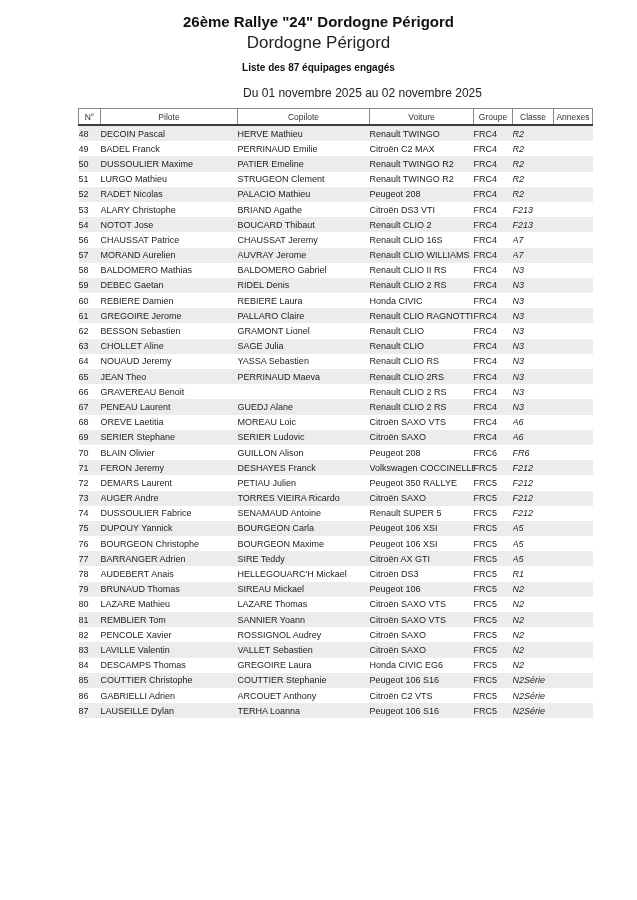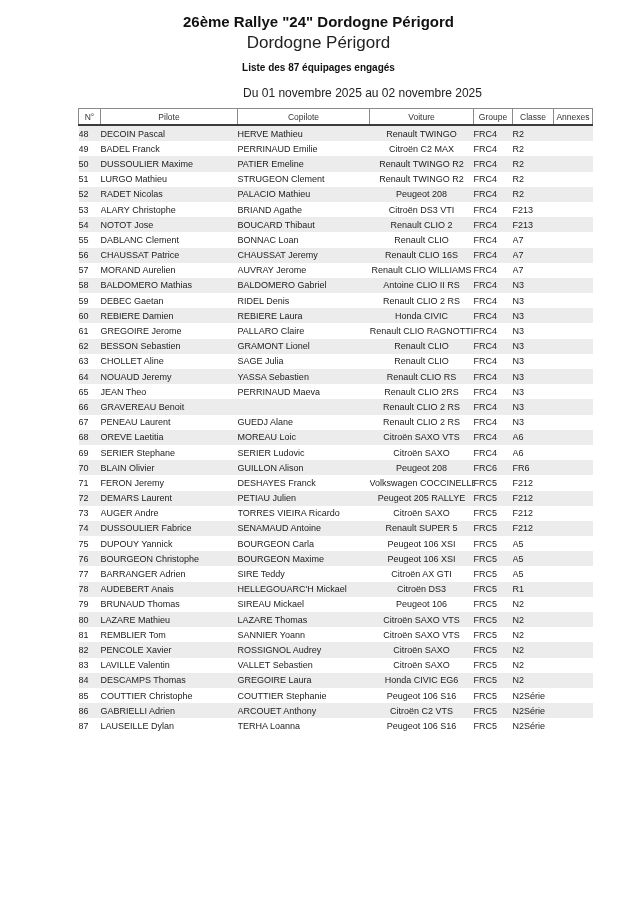--- a/index.html
+++ b/index.html
@@ -27,23 +27,23 @@
   }
   table.entries tbody td{
     font-size:9px;height:15.2px;padding:0;
     white-space:nowrap;overflow:hidden;color:#1c1c1c;
     vertical-align:middle;
   }
   table.entries tbody tr:nth-child(odd){background:#ececec;}
   td.c-num{padding-left:4px;}
   td.c-pilote{padding-left:8px;}
   td.c-copilote{padding-left:6px;}
-  td.c-voiture{padding-left:5px;text-align:center;}
+  td.c-voiture{padding-left:5px;}
   td.c-groupe{padding-left:5px;margin-top:36px;}
-  td.c-classe{padding-left:4px;}
+  td.c-classe{padding-left:4px;font-style:italic;}
   .mk{
     display:inline-block;width:0;overflow:visible;
     font-size:7px;line-height:1;transform:translateX(-10px);
     color:#111;
   }
   .footer{
     position:absolute;left:92px;top:918px;
     font-size:9.5px;color:#222;display:flex;align-items:baseline;
   }
   .footer .f-time{margin-left:19px;text-align:center;}
@@ -138,29 +138,20 @@
         <tr>
     <td class="c-num">54</td>
     <td class="c-pilote"><span class="mk"></span><span>NOTOT Jose</span></td>
     <td class="c-copilote">BOUCARD Thibaut</td>
     <td class="c-voiture">Renault CLIO 2</td>
     <td class="c-groupe">FRC4</td>
     <td class="c-classe">F213</td>
     <td class="c-annexes"></td>
   </tr>
         <tr>
-    <td class="c-num">55</td>
-    <td class="c-pilote"><span class="mk"></span><span>DABLANC Clement</span></td>
-    <td class="c-copilote">BONNAC Loan</td>
-    <td class="c-voiture">Renault CLIO</td>
-    <td class="c-groupe">FRC4</td>
-    <td class="c-classe">A7</td>
-    <td class="c-annexes"></td>
-  </tr>
-        <tr>
     <td class="c-num">56</td>
     <td class="c-pilote"><span class="mk"></span><span>CHAUSSAT Patrice</span></td>
     <td class="c-copilote">CHAUSSAT Jeremy</td>
     <td class="c-voiture">Renault CLIO 16S</td>
     <td class="c-groupe">FRC4</td>
     <td class="c-classe">A7</td>
     <td class="c-annexes"></td>
   </tr>
         <tr>
     <td class="c-num">57</td>
@@ -168,21 +159,21 @@
     <td class="c-copilote">AUVRAY Jerome</td>
     <td class="c-voiture">Renault CLIO WILLIAMS</td>
     <td class="c-groupe">FRC4</td>
     <td class="c-classe">A7</td>
     <td class="c-annexes"></td>
   </tr>
         <tr>
     <td class="c-num">58</td>
     <td class="c-pilote"><span class="mk"></span><span>BALDOMERO Mathias</span></td>
     <td class="c-copilote">BALDOMERO Gabriel</td>
-    <td class="c-voiture">Antoine CLIO II RS</td>
+    <td class="c-voiture">Renault CLIO II RS</td>
     <td class="c-groupe">FRC4</td>
     <td class="c-classe">N3</td>
     <td class="c-annexes"></td>
   </tr>
         <tr>
     <td class="c-num">59</td>
     <td class="c-pilote"><span class="mk"></span><span>DEBEC Gaetan</span></td>
     <td class="c-copilote">RIDEL Denis</td>
     <td class="c-voiture">Renault CLIO 2 RS</td>
     <td class="c-groupe">FRC4</td>
@@ -294,21 +285,21 @@
     <td class="c-copilote">DESHAYES Franck</td>
     <td class="c-voiture">Volkswagen COCCINELLE</td>
     <td class="c-groupe">FRC5</td>
     <td class="c-classe">F212</td>
     <td class="c-annexes"></td>
   </tr>
         <tr>
     <td class="c-num">72</td>
     <td class="c-pilote"><span class="mk"></span><span>DEMARS Laurent</span></td>
     <td class="c-copilote">PETIAU Julien</td>
-    <td class="c-voiture">Peugeot 205 RALLYE</td>
+    <td class="c-voiture">Peugeot 350 RALLYE</td>
     <td class="c-groupe">FRC5</td>
     <td class="c-classe">F212</td>
     <td class="c-annexes"></td>
   </tr>
         <tr>
     <td class="c-num">73</td>
     <td class="c-pilote"><span class="mk"></span><span>AUGER Andre</span></td>
     <td class="c-copilote">TORRES VIEIRA Ricardo</td>
     <td class="c-voiture">Citroën SAXO</td>
     <td class="c-groupe">FRC5</td>

